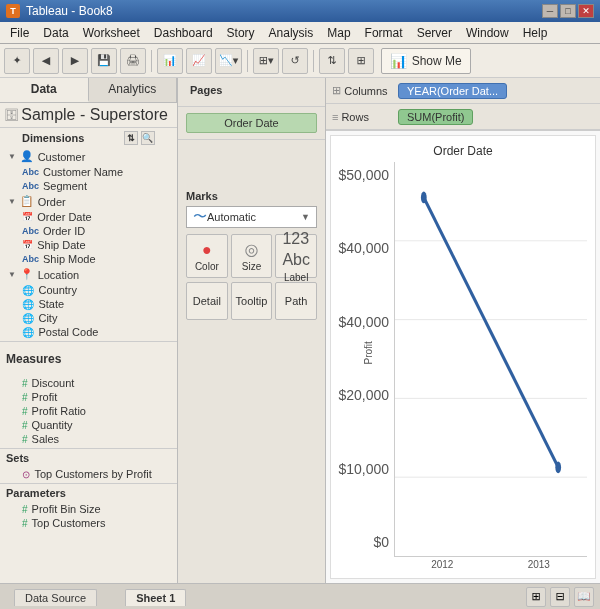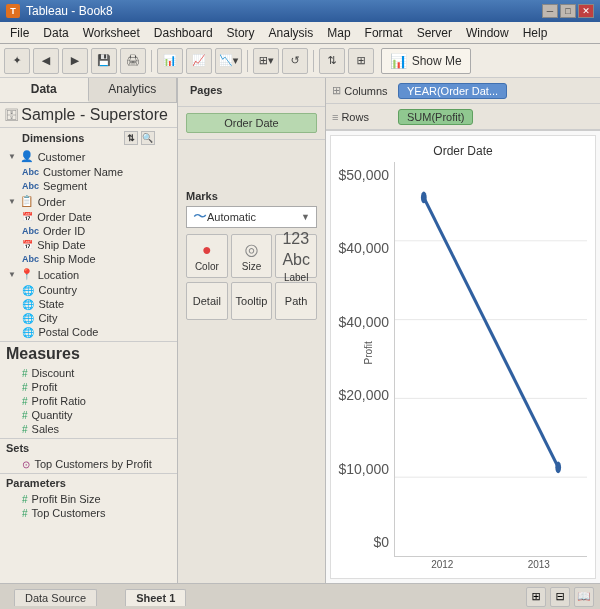--- a/index.html
+++ b/index.html
@@ -40,21 +40,21 @@
     .dim-ctrl-btn { width: 14px; height: 14px; border: 1px solid #bbb; background: #e8e4dc; display: flex; align-items: center; justify-content: center; font-size: 9px; cursor: pointer; }
 
     .field-list { overflow-y: auto; flex: 1; }
     .field-group-header { padding: 2px 6px 2px 8px; font-size: 11px; color: #333; display: flex; align-items: center; gap: 4px; font-weight: 500; cursor: pointer; }
     .triangle { font-size: 8px; color: #666; }
     .field-item { padding: 1px 6px 1px 22px; font-size: 11px; color: #333; display: flex; align-items: center; gap: 4px; cursor: pointer; }
     .field-type-abc { color: #3060a0; font-size: 9px; font-weight: bold; }
     .field-type-cal { color: #555; font-size: 9px; }
     .field-type-geo { color: #60a030; font-size: 10px; }
     .field-type-hash { color: #30a060; font-size: 10px; }
-    .measures-label { padding: 3px 6px; font-size: 16px; font-weight: bold; color: #333; border-top: 1px solid #ccc; margin-top: 2px; }
+    .measures-label { padding: 10px 6px; font-size: 12px; font-weight: bold; color: #333; border-top: 1px solid #ccc; margin-top: 2px; }
     .sets-label { padding: 3px 6px; font-size: 11px; font-weight: bold; color: #333; border-top: 1px solid #ccc; margin-top: 2px; }
     .params-label { padding: 3px 6px; font-size: 11px; font-weight: bold; color: #333; border-top: 1px solid #ccc; margin-top: 2px; }
 
     
     .middle-panel { width: 148px; background: #e8e4dc; border-right: 1px solid #bbb; display: flex; flex-direction: column; padding: 0; }
     .pages-section { padding: 6px 12px; border-bottom: 1px solid #ccc; }
     .section-title { font-size: 11px; font-weight: bold; color: #333; margin-bottom: 4px; }
     .filters-section { padding: 6px 8px; border-bottom: 1px solid #ccc; }
     .filter-item { background: #b8d8b0; border: 1px solid #90b888; padding: 3px 6px; font-size: 11px; color: #333; text-align: center; border-radius: 2px; cursor: pointer; }
     .marks-section { padding: 6px 8px; margin-top: 44px; }

